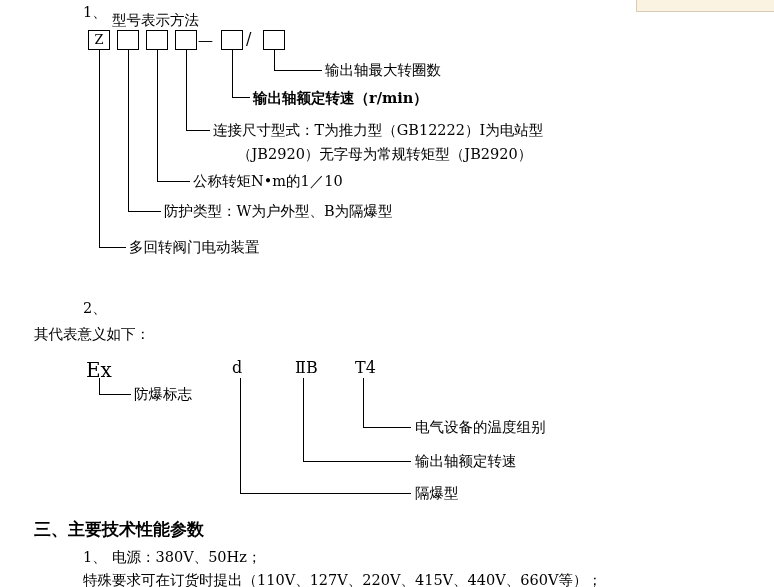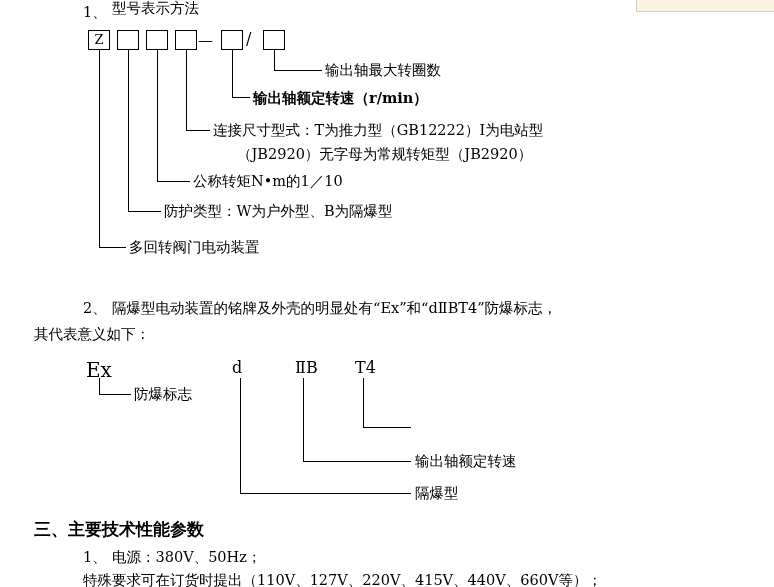--- a/index.html
+++ b/index.html
@@ -78,21 +78,21 @@
   }
 </style>
 </head>
 <body>
 
 <div class="page">
 
   <div class="corner-artifact"></div>
 
   <div class="txt serif" style="left:83px; top:4px;">1、</div>
-  <div class="txt serif" style="left:112px; top:0;">型号表示方法</div>
+  <div class="txt serif" style="left:112px; top:12px;">型号表示方法</div>
 
   <div class="cbox" style="left:88px; top:30px; width:22px; height:20px;">Z</div>
   <div class="cbox" style="left:117px; top:30px; width:22px; height:20px;"></div>
   <div class="cbox" style="left:146px; top:30px; width:22px; height:20px;"></div>
   <div class="cbox" style="left:175px; top:30px; width:22px; height:20px;"></div>
   <div class="dash" style="left:198px; top:31px;">—</div>
   <div class="cbox" style="left:221px; top:30px; width:22px; height:20px;"></div>
   <div class="slash" style="left:246px; top:29px;">/</div>
   <div class="cbox" style="left:263px; top:30px; width:22px; height:20px;"></div>
 
@@ -116,41 +116,41 @@
 
   <div class="txt serif" style="left:325px; top:62px;">输出轴最大转圈数</div>
   <div class="txt serif" style="left:253px; top:89px;font-weight:bold;">输出轴额定转速（r/min）</div>
   <div class="txt serif" style="left:213px; top:122px;">连接尺寸型式：T为推力型（GB12222）I为电站型</div>
   <div class="txt serif" style="left:213px; top:146px;margin-left:24px;">（JB2920）无字母为常规转矩型（JB2920）</div>
   <div class="txt serif" style="left:193px; top:173px;">公称转矩N•m的1／10</div>
   <div class="txt serif" style="left:164px; top:203px;">防护类型：W为户外型、B为隔爆型</div>
   <div class="txt serif" style="left:129px; top:239px;">多回转阀门电动装置</div>
 
   <div class="txt serif" style="left:83px; top:300px;">2、</div>
-  <div class="txt serif" style="left:112px; top:300px;">隔爆型电动装置的铭牌及外壳的明显处有“Ex”和“dⅡBT4”防爆标志，</div>
   <div class="txt serif" style="left:34px; top:326px;">其代表意义如下：</div>
 
   <div class="txt serif" style="left:86px; top:358px; font-size:20px;">Ex</div>
   <div class="txt serif" style="left:232px; top:358px; font-size:16px;">d</div>
   <div class="txt serif" style="left:295px; top:358px; font-size:16px;">ⅡB</div>
   <div class="txt serif" style="left:355px; top:358px; font-size:16px;">T4</div>
 
   <div class="line-v" style="left:99px; top:378px; height:16px;"></div>
   <div class="line-h" style="left:99px; top:394px; width:32px;"></div>
 
   <div class="line-v" style="left:363px; top:378px; height:49px;"></div>
   <div class="line-h" style="left:363px; top:427px; width:48px;"></div>
 
   <div class="line-v" style="left:303px; top:378px; height:83px;"></div>
   <div class="line-h" style="left:303px; top:461px; width:108px;"></div>
 
   <div class="line-v" style="left:240px; top:378px; height:115px;"></div>
   <div class="line-h" style="left:240px; top:493px; width:171px;"></div>
 
   <div class="txt serif" style="left:134px; top:386px;">防爆标志</div>
+  <div class="txt serif" style="left:415px; top:419px;">电气设备的温度组别</div>
   <div class="txt serif" style="left:415px; top:453px;">输出轴额定转速</div>
   <div class="txt serif" style="left:415px; top:485px;">隔爆型</div>
 
   <div class="txt serif heading3" style="left:34px; top:519px;">三、主要技术性能参数</div>
   <div class="txt serif" style="left:83px; top:549px;">1、</div>
   <div class="txt serif" style="left:112px; top:549px;">电源：380V、50Hz；</div>
   <div class="txt serif" style="left:83px; top:572px;">特殊要求可在订货时提出（110V、127V、220V、415V、440V、660V等）；</div>
 
 </div>
 

